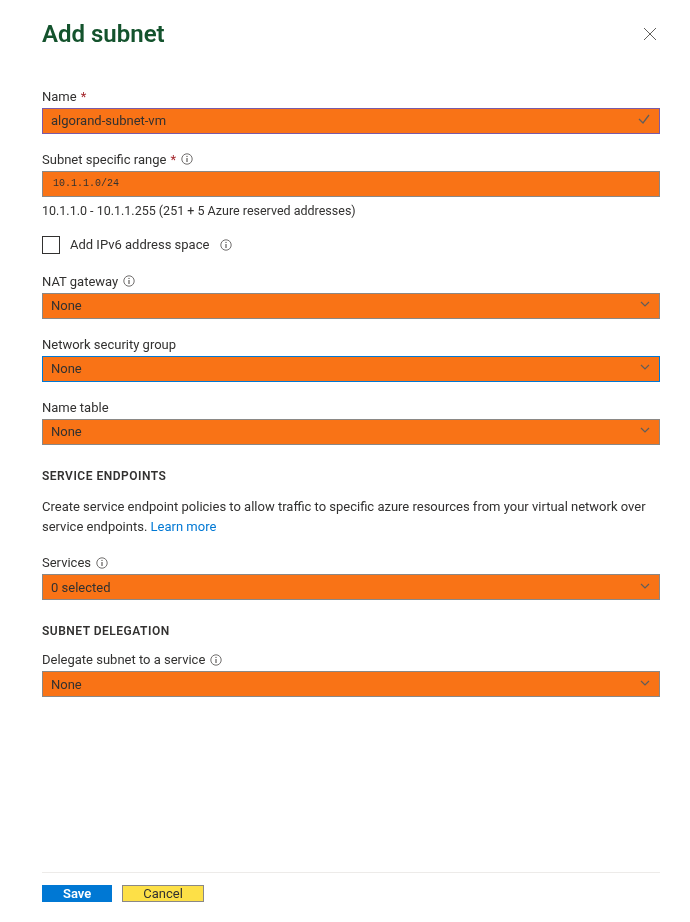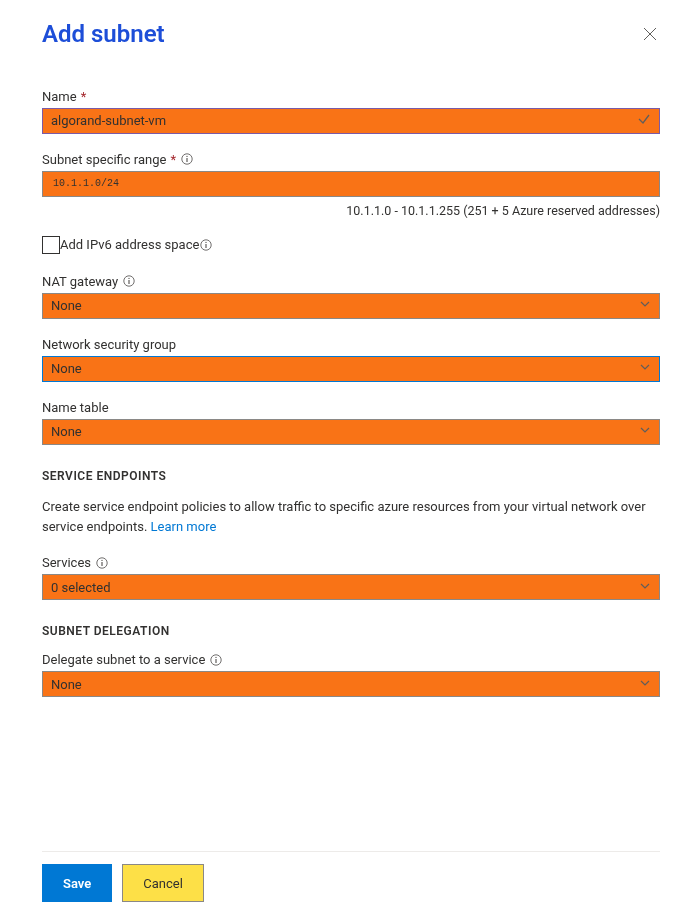--- a/index.html
+++ b/index.html
@@ -23,21 +23,21 @@
   }
   .header {
     display: flex;
     align-items: flex-start;
     justify-content: space-between;
     margin-bottom: 40px;
   }
   .title {
     font-size: 24px;
     font-weight: 600;
-    color: #1d4ed8;
+    color: #14532d;
     line-height: 1.2;
   }
   .close-btn {
     width: 20px; height: 20px;
     display: flex; align-items: center; justify-content: center;
     cursor: pointer;
     margin-top: 4px;
     color: #605e5c;
   }
   .field { margin-bottom: 18px; }
@@ -69,28 +69,28 @@
     cursor: pointer;
   }
   .dropdown.purple { border-color: #7b5aa6; }
   .dropdown.blue-focus { border: 1.5px solid #0078d4; }
   .textbox input {
     border: none; outline: none; width: 100%;
     font-size: 10px; color: #323130; background: transparent;
     font-family: Liberation Mono, monospace;
   }
   .helper-right {
-    text-align: right;
     font-size: 12.5px;
     color: #323130;
     margin-top: 6px;
   }
   .checkbox-row {
     display: flex;
     align-items: center;
+    gap: 10px;
     margin-bottom: 20px;
   }
   .checkbox {
     width: 18px; height: 18px;
     border: 1px solid #323130;
     background: #fff;
     cursor: pointer;
     flex-shrink: 0;
   }
   .section-heading {
@@ -109,21 +109,21 @@
   }
   .link { color: #0078d4; cursor: pointer; }
   .footer {
     margin-top: auto;
     border-top: 1px solid #edebe9;
     padding-top: 12px;
     display: flex;
     gap: 10px;
   }
   .btn {
-    height: 38px;
+    height: 17px;
     padding: 0 20px;
     font-size: 13px;
     display: inline-flex;
     align-items: center;
     justify-content: center;
     cursor: pointer;
     font-family: inherit;
   }
   .btn-primary {
     background: #0078d4;

